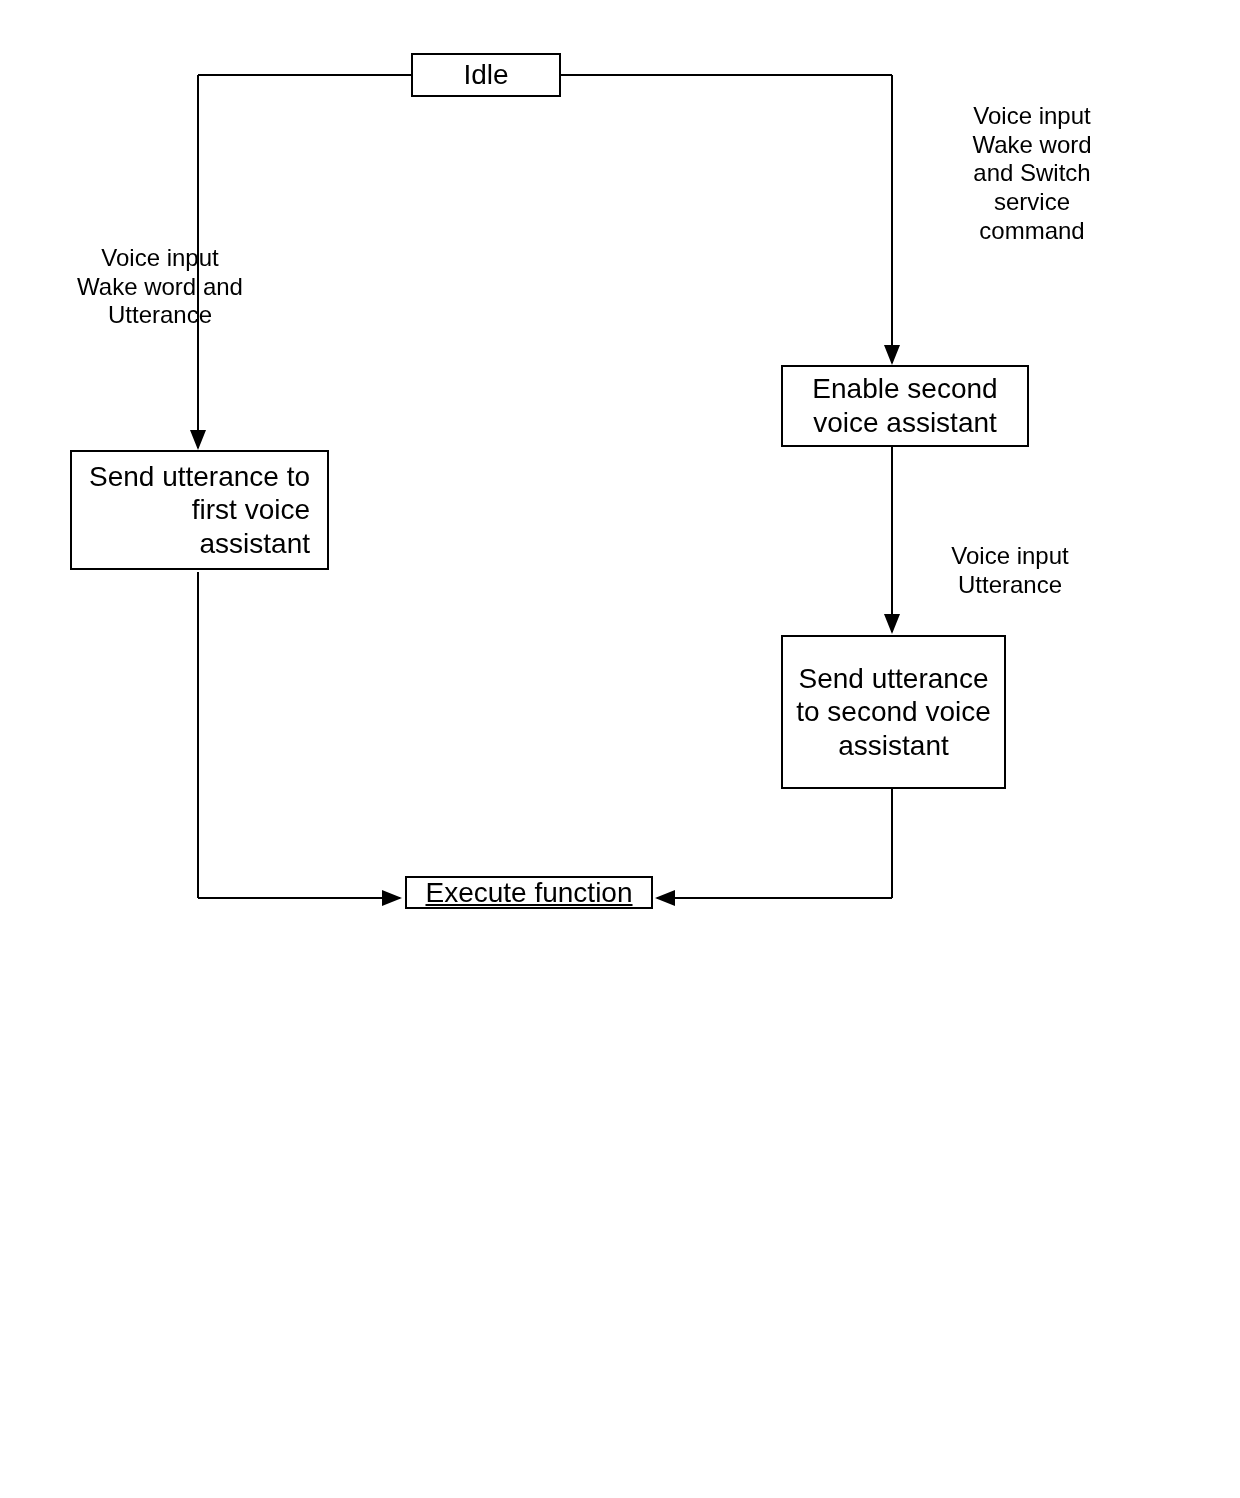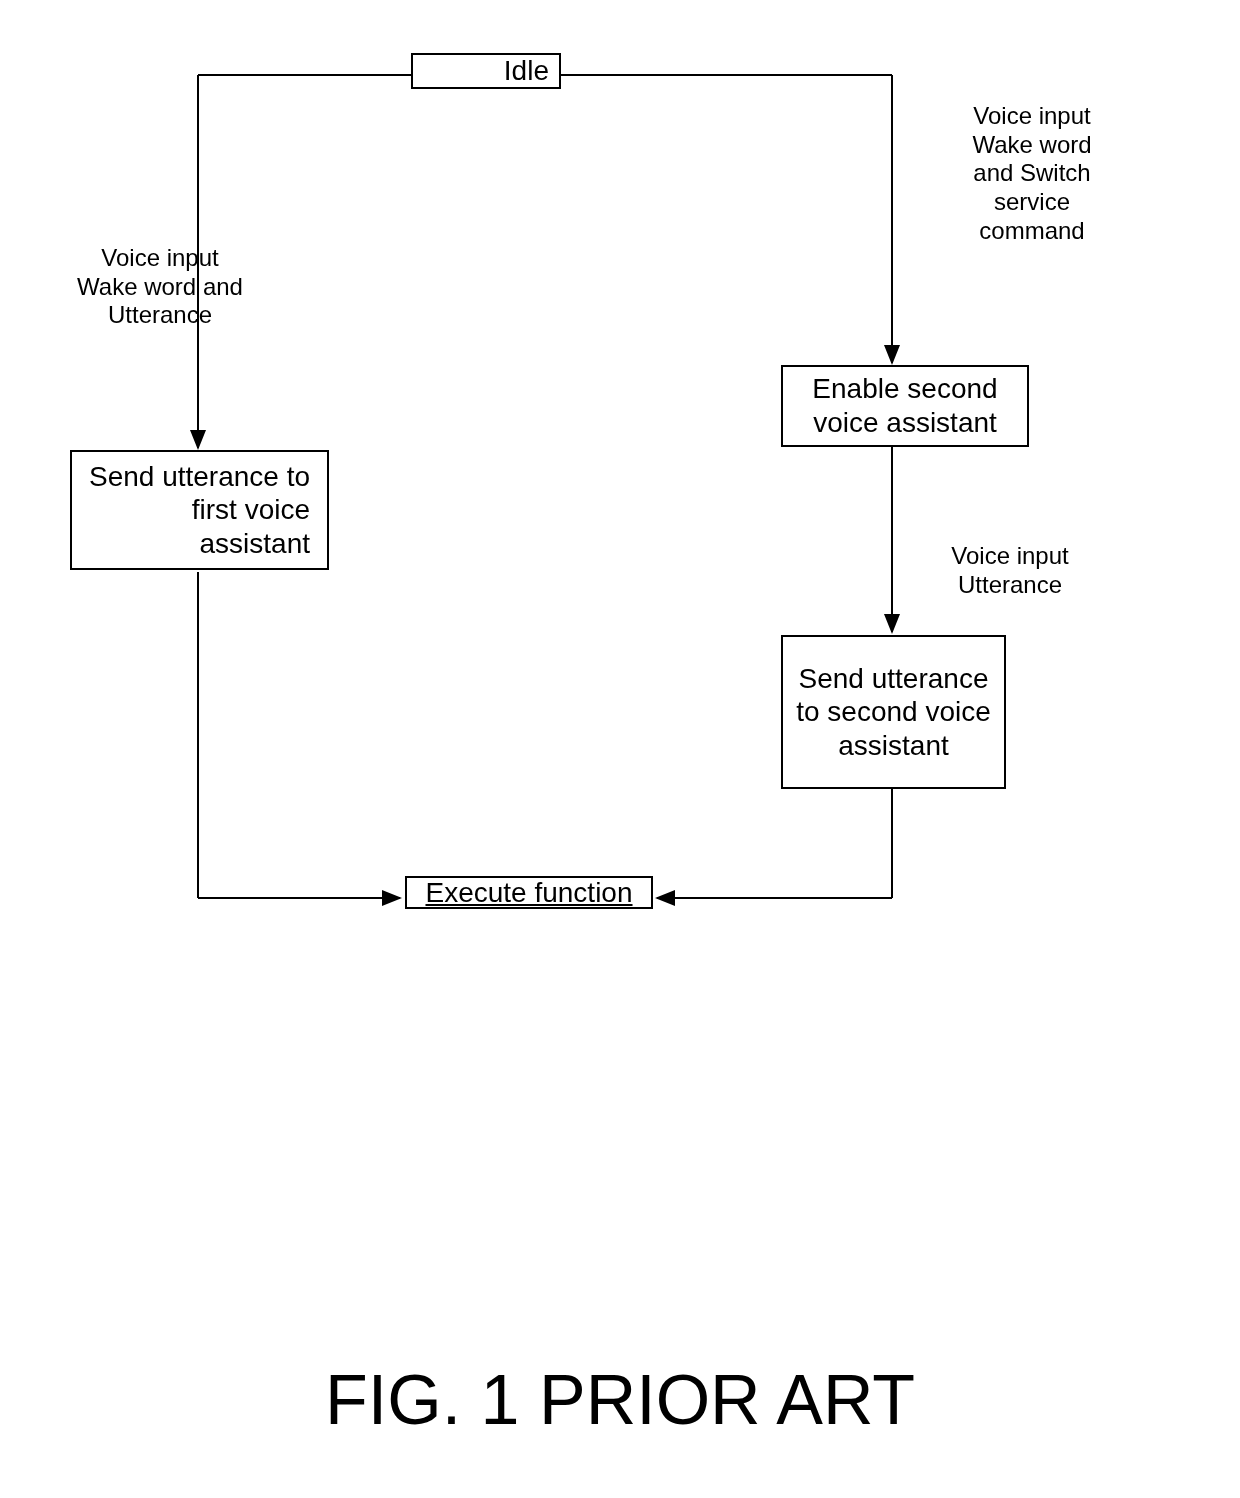--- a/index.html
+++ b/index.html
@@ -76,21 +76,21 @@
 
     <line x1="892" y1="447" x2="892" y2="632" marker-end="url(#arrowhead)"></line>
 
     <line x1="198" y1="572" x2="198" y2="898"></line>
     <line x1="198" y1="898" x2="400" y2="898" marker-end="url(#arrowhead)"></line>
 
     <line x1="892" y1="758" x2="892" y2="898"></line>
     <line x1="892" y1="898" x2="657" y2="898" marker-end="url(#arrowhead)"></line>
   </svg>
 
-  <div class="box" style="left:411px; top:53px; width:150px; height:36px;justify-content:flex-end;">
+  <div class="box" style="left:411px; top:53px; width:150px; height:44px;">
     <span>Idle</span>
   </div>
 
   <div class="box" style="left:70px; top:450px; width:259px; height:120px;text-align:right;">
     <span style="white-space:pre-line;">Send utterance to
 first voice
 assistant</span>
   </div>
 
   <div class="box" style="left:781px; top:365px; width:248px; height:82px;">
@@ -120,17 +120,14 @@
 and Switch
 service
 command</span>
   </div>
 
   <div class="label" style="left:910px; top:513px; width:200px; text-align:center;">
     <span>Voice input
 Utterance</span>
   </div>
 
-  <div class="fig-caption" style="top:1360px; left:0;">
-    <span>FIG. 1 PRIOR ART</span>
-  </div>
 
 </div>
 
 </body></html>

